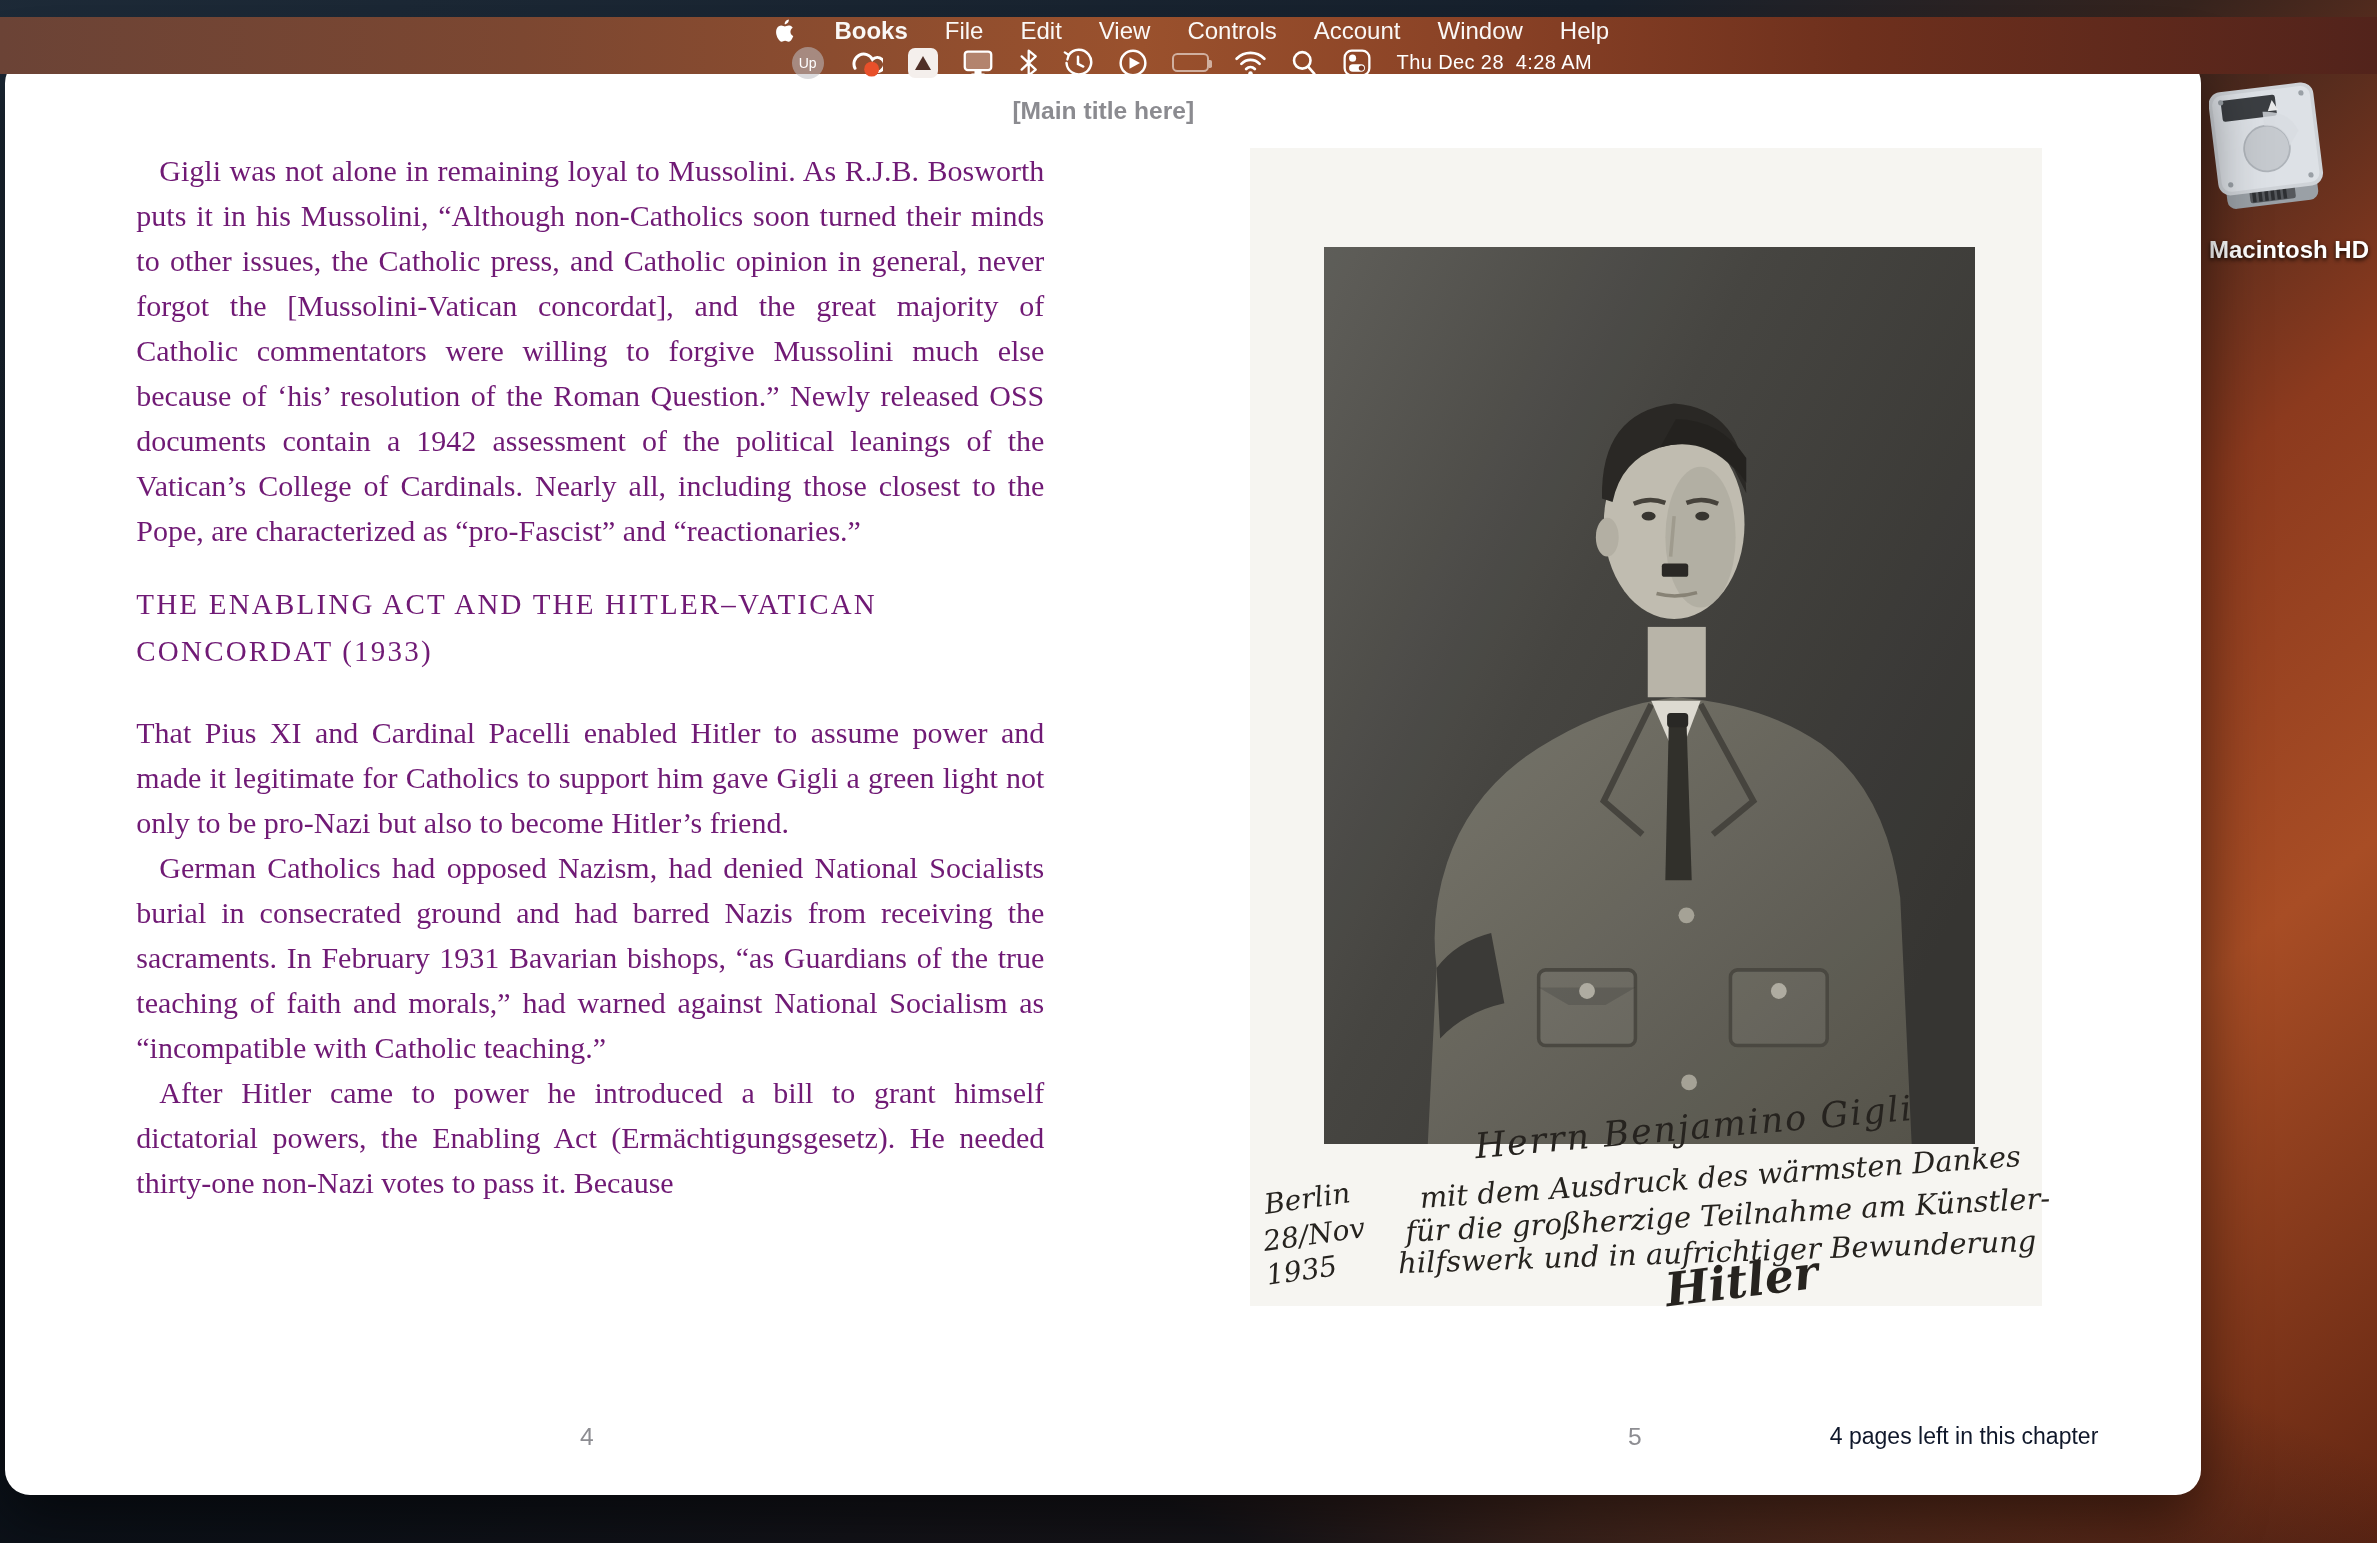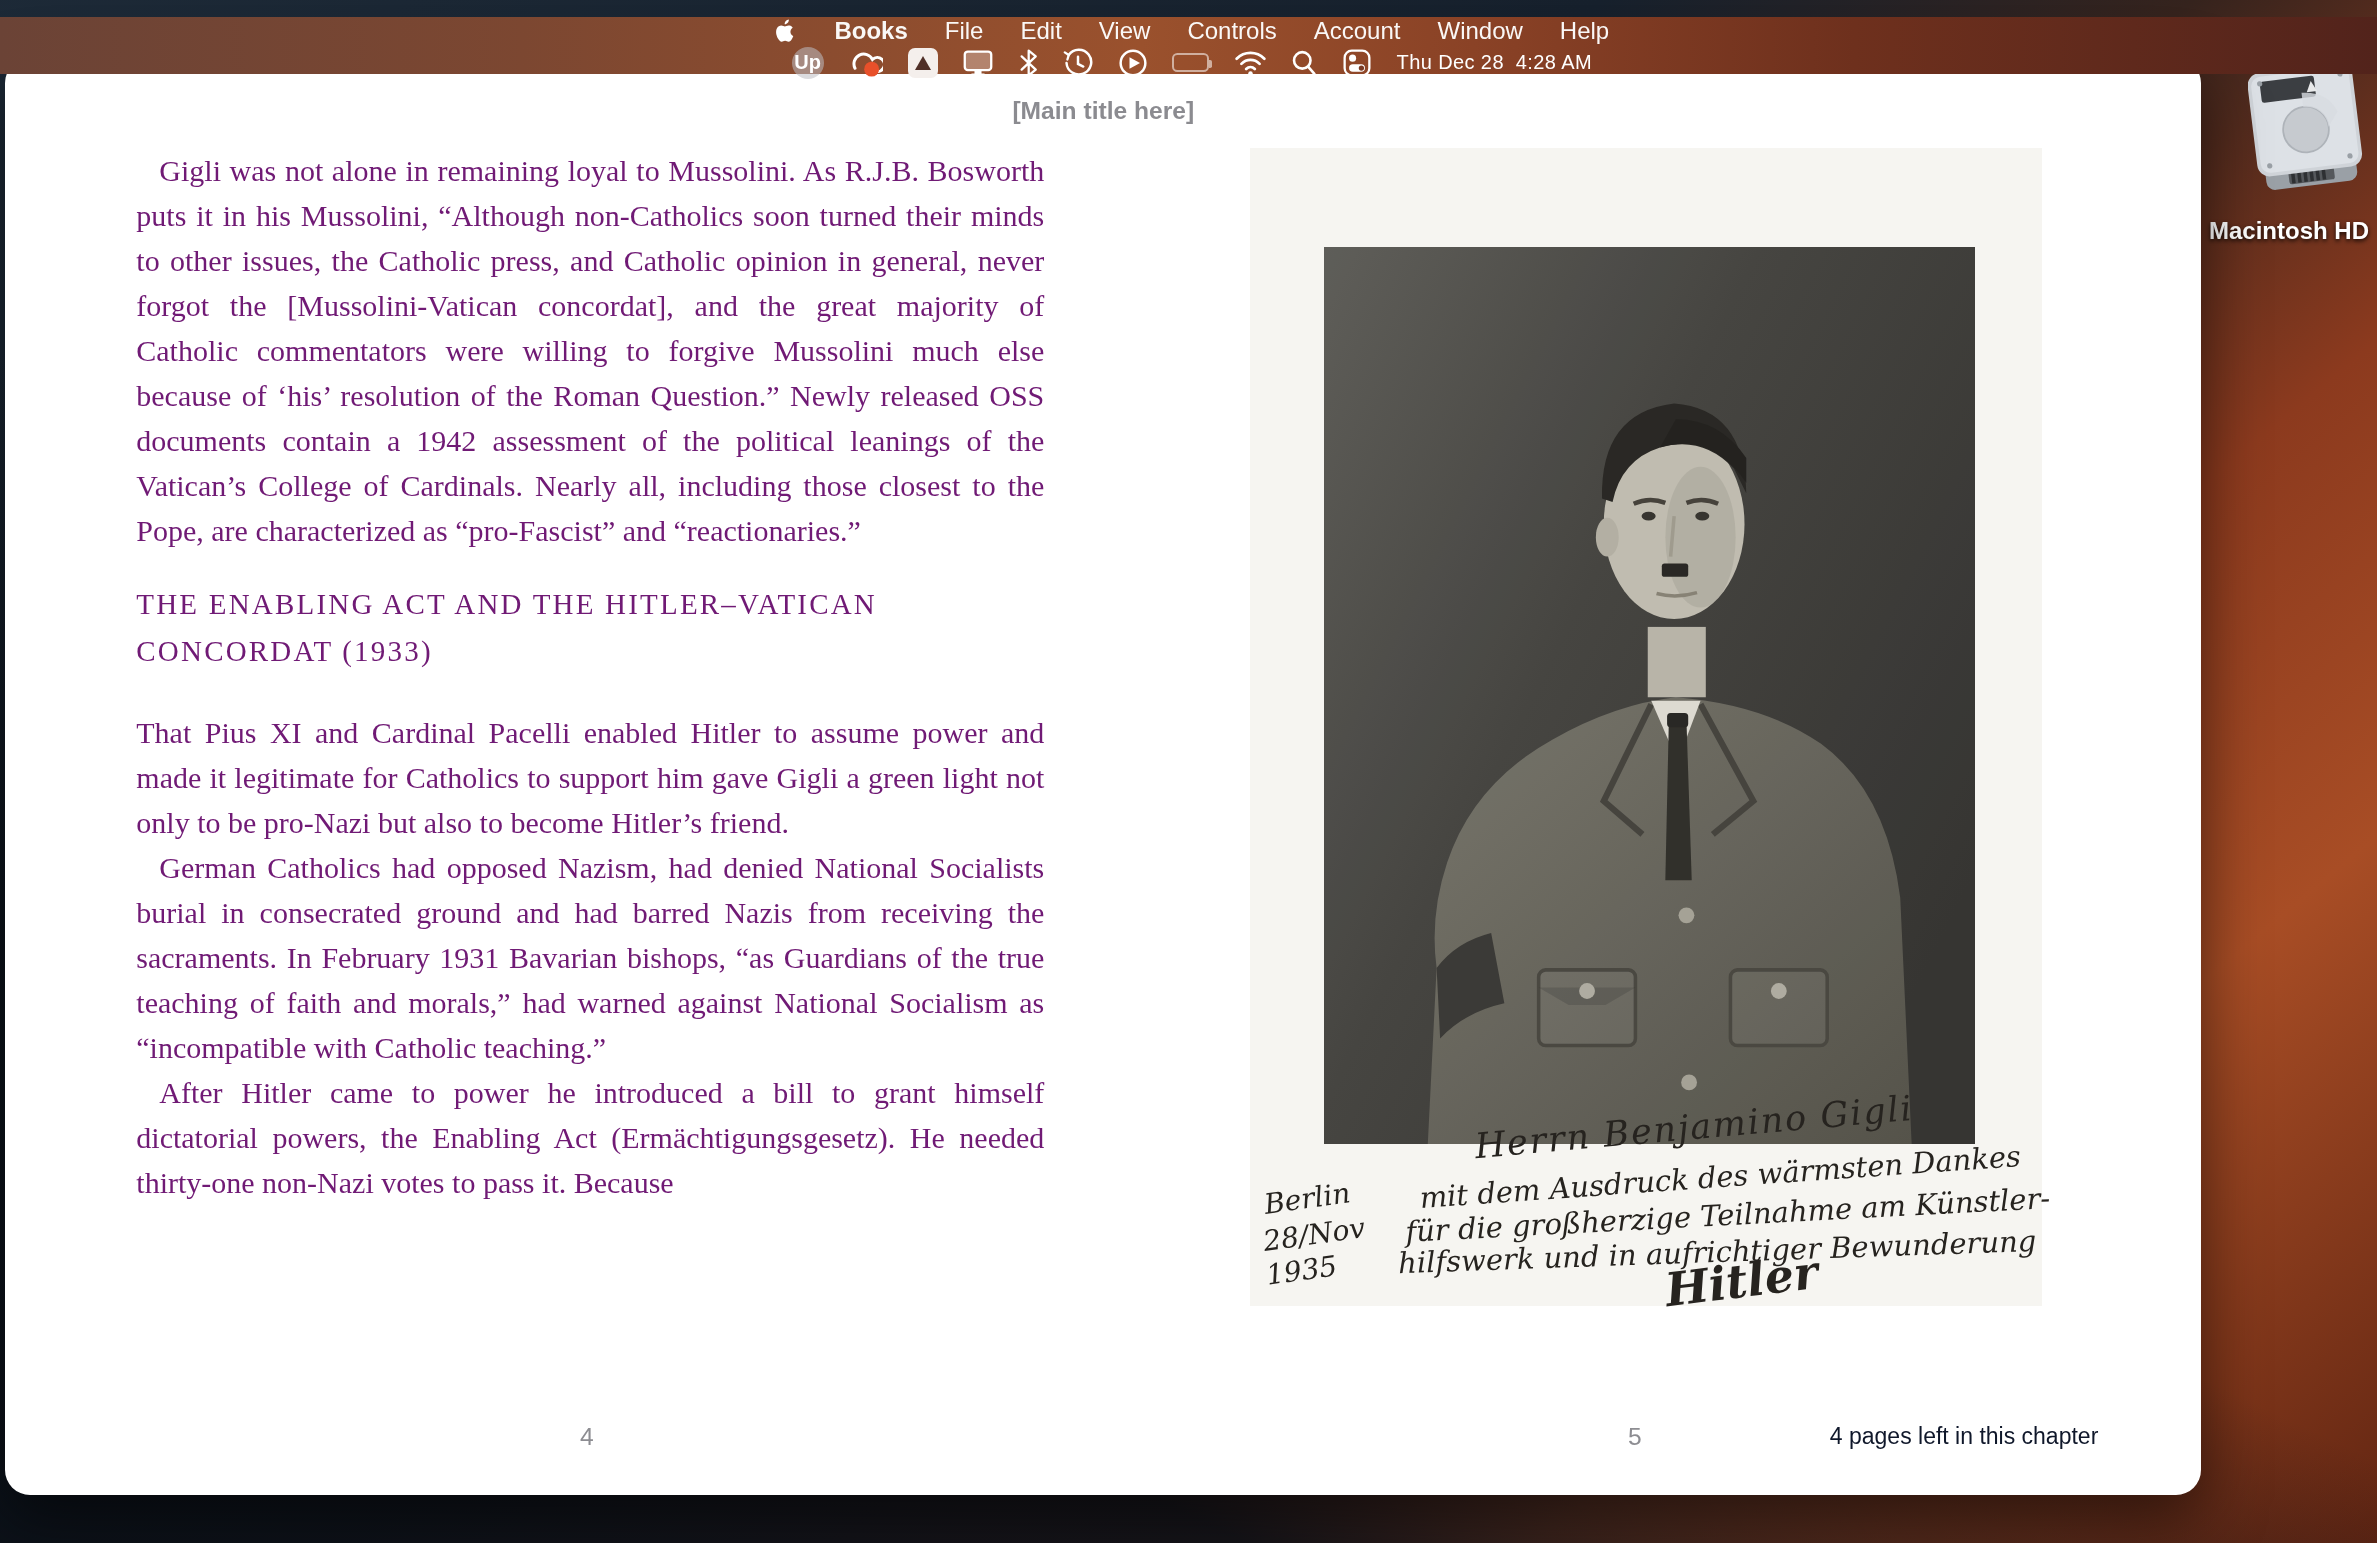--- a/index.html
+++ b/index.html
@@ -21,30 +21,30 @@
     color:#fff;
     flex-direction:column;
   }
   .mb-left{ display:flex; align-items:center; gap:37px; }
   .mb-item{ font-size:24px; color:#ffffff; opacity:.96; }
   .mb-item.bold{ font-weight:bold; }
   .apple-wrap{ width:23px; height:26px; display:inline-block; }
   .mb-right{ display:flex; align-items:center; gap:24.6px; }
   .sicon{ display:inline-flex; align-items:center; justify-content:center; height:35px; }
   .up-badge{ width:32px; height:32px; border-radius:50%; background:rgba(190,190,195,.55);
-    color:#fff; font-size:20px; font-weight:bold; display:flex; align-items:center; justify-content:center; }
+    color:#fff; font-size:14px; font-weight:normal; display:flex; align-items:center; justify-content:center; }
   .tri-app{ width:30px; height:30px; border-radius:7px; background:#f4efec; display:flex; align-items:center; justify-content:center; }
   .tri-app .tri{ width:0; height:0; border-left:8px solid transparent; border-right:8px solid transparent; border-bottom:14px solid #503028; }
   .batt{ position:relative; width:37px; height:18.5px; border:2.2px solid rgba(255,255,255,.55); border-radius:5.3px; padding:1.8px; }
   .batt .lvl{ height:100%; width:76%; background:#fff; border-radius:1.8px; }
   .batt .nub{ position:absolute; right:-5.3px; top:4.4px; width:3.5px; height:8px; background:rgba(255,255,255,.55); border-radius:0 1.8px 1.8px 0; }
   .clock{ font-size:20px; color:#fff; white-space:pre; letter-spacing:0.4px; }
 
   
-  .desk-icon{ position:absolute; left:2209px; top:59px; z-index:10; width:155px; text-align:right; }
+  .desk-icon{ position:absolute; left:2209px; top:78px; z-index:10; width:155px; text-align:left; }
   .desk-icon .label{
     margin-top:7px; font-size:24px; font-weight:bold; color:#fff;
     text-shadow:0 1.8px 4.4px rgba(0,0,0,.85); white-space:nowrap;
   }
 
   
   .window{
     position:absolute; left:5.3px; top:58px; width:2196px; height:1437px; z-index:20;
     background:#ffffff; border-radius:25px;
     box-shadow:0 21px 62px rgba(0,0,0,.55);

